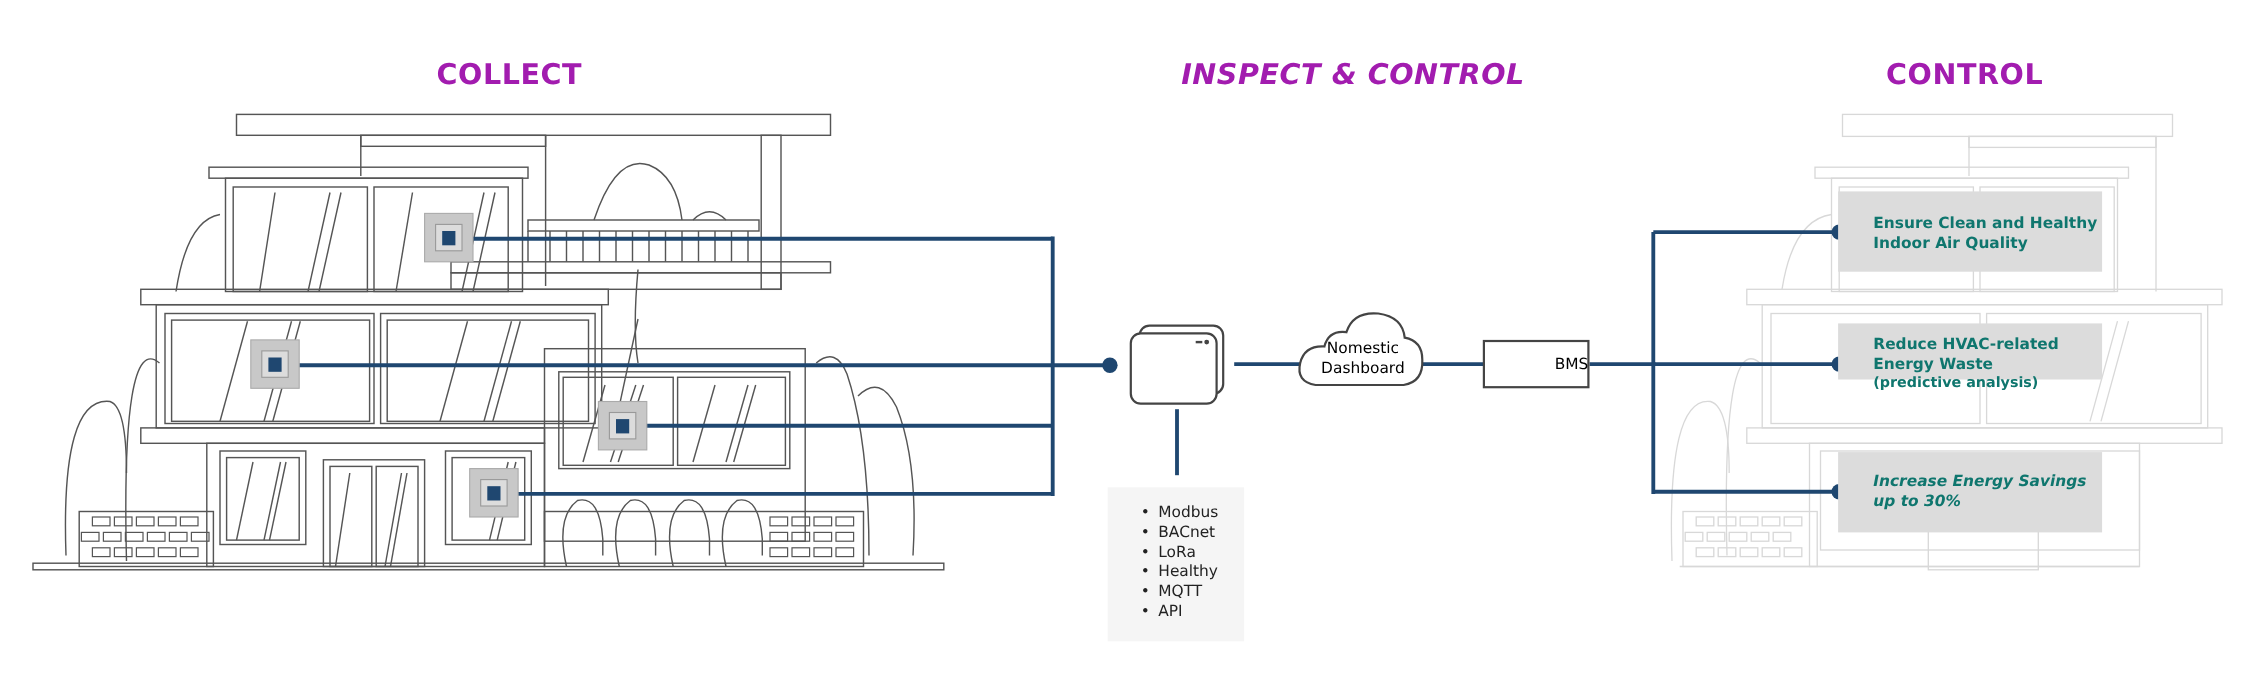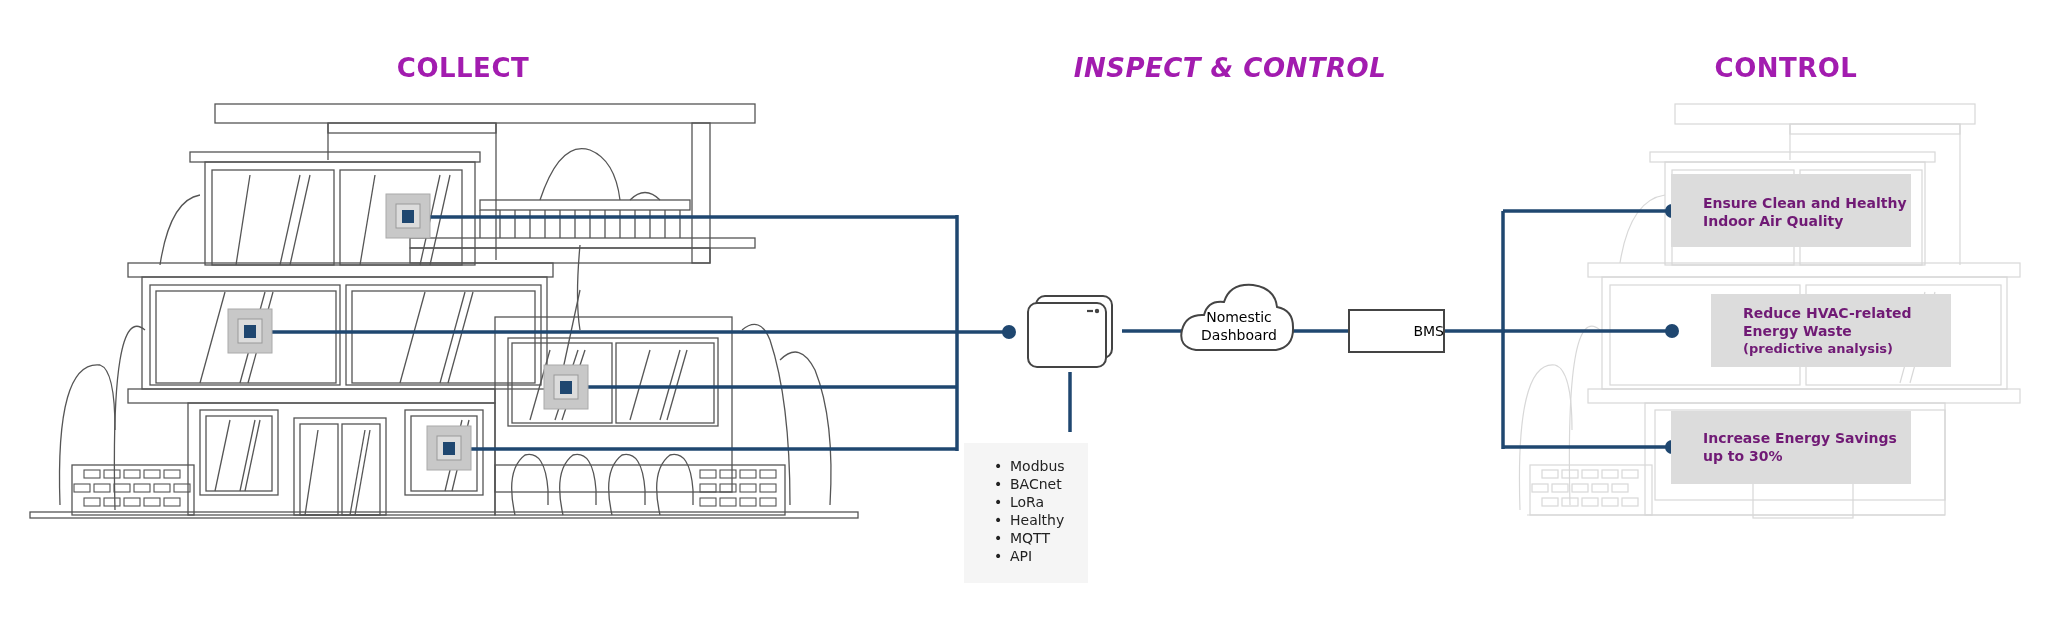--- a/index.html
+++ b/index.html
@@ -1,25 +1,25 @@
 <!DOCTYPE html>
 <html><head>
 <meta charset="utf-8">
 <style>
   html, body { margin:0; padding:0; background:#ffffff; }
   body { width:2048px; height:617px; position:relative; overflow:hidden; font-family:"DejaVu Sans", sans-serif; }
   .heading { position:absolute; top:40px; font-weight:bold; font-size:26px; color:#a21caf; letter-spacing:0.5px; text-align:right; transform:translateX(-50%); white-space:nowrap;margin-top:13px; }
   svg.art { position:absolute; left:0; top:0; }
   .lbl { position:absolute; font-size:14px; color:#000000; text-align:center; line-height:18px; }
-  .proto { position:absolute; left:964px; top:443px; width:124px; height:140px; background:#f5f5f5; }
+  .proto { position:absolute; left:1007px; top:443px; width:124px; height:140px; background:#f5f5f5; }
   .proto ul { margin:14px 0 0 0; padding:0 0 0 46px; list-style:none; }
   .proto li { font-size:14px; color:#222; line-height:18px; position:relative; }
   .proto li::before { content:"•"; position:absolute; left:-16px; color:#222; }
   .benefit { position:absolute; left:1671px; width:240px; background:#dcdcdc; }
-  .benefit .t { position:absolute; left:32px; font-weight:bold; font-size:14px; color:#701a75; line-height:18px; }
+  .benefit .t { position:absolute; left:32px; font-weight:bold; font-size:14px; color:#0f766e; line-height:18px; }
   .benefit .s { font-size:13px; display:block; }
 </style>
 </head>
 <body>
 
 <div class="heading" style="left:463px;">COLLECT</div>
 <div class="heading" style="left:1230px;font-style:italic;">INSPECT &amp; CONTROL</div>
 <div class="heading" style="left:1786px;">CONTROL</div>
 
 <svg class="art" width="2048" height="617" viewBox="0 0 2048 617">
@@ -267,25 +267,25 @@
     <li>API</li>
   </ul>
 </div>
 
 <div class="benefit" style="top:174px; height:73px;">
   <div class="t" style="top:20px;">
     <span>Ensure Clean and Healthy</span><br>
     <span>Indoor Air Quality</span>
   </div>
 </div>
-<div class="benefit" style="top:294px; height:73px;margin-left:40px;">
+<div class="benefit" style="top:294px; height:51px;">
   <div class="t" style="top:10px;">
     <span>Reduce HVAC-related</span><br>
     <span>Energy Waste</span>
     <span class="s">(predictive analysis)</span>
   </div>
 </div>
 <div class="benefit" style="top:411px; height:73px;">
-  <div class="t" style="top:18px;">
+  <div class="t" style="top:18px;font-style:italic;">
     <span>Increase Energy Savings</span><br>
     <span>up to 30%</span>
   </div>
 </div>
 
 </body></html>

